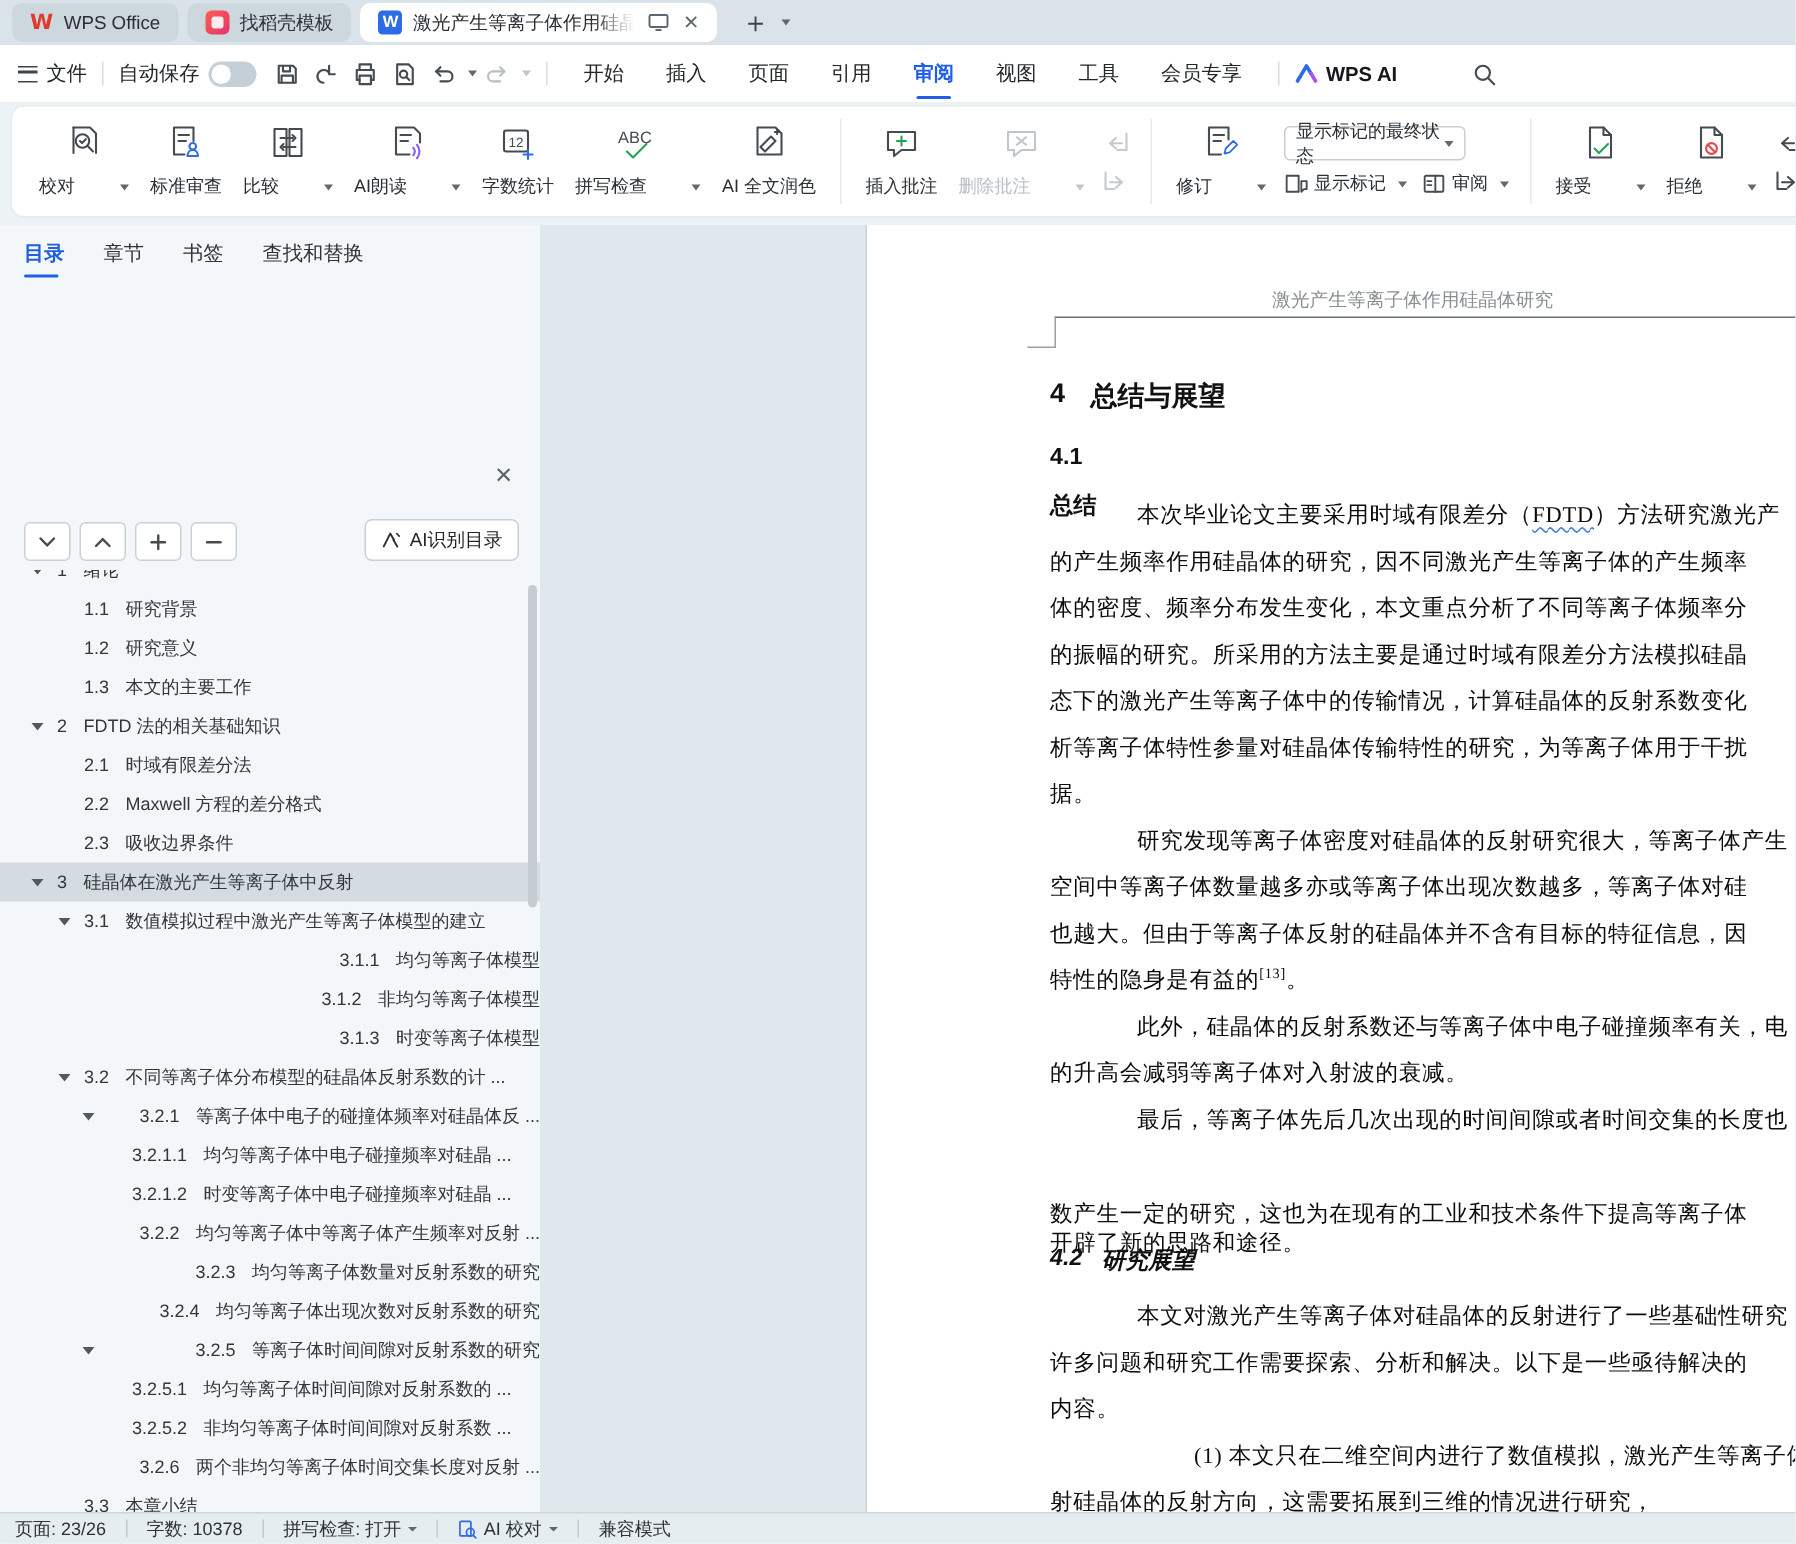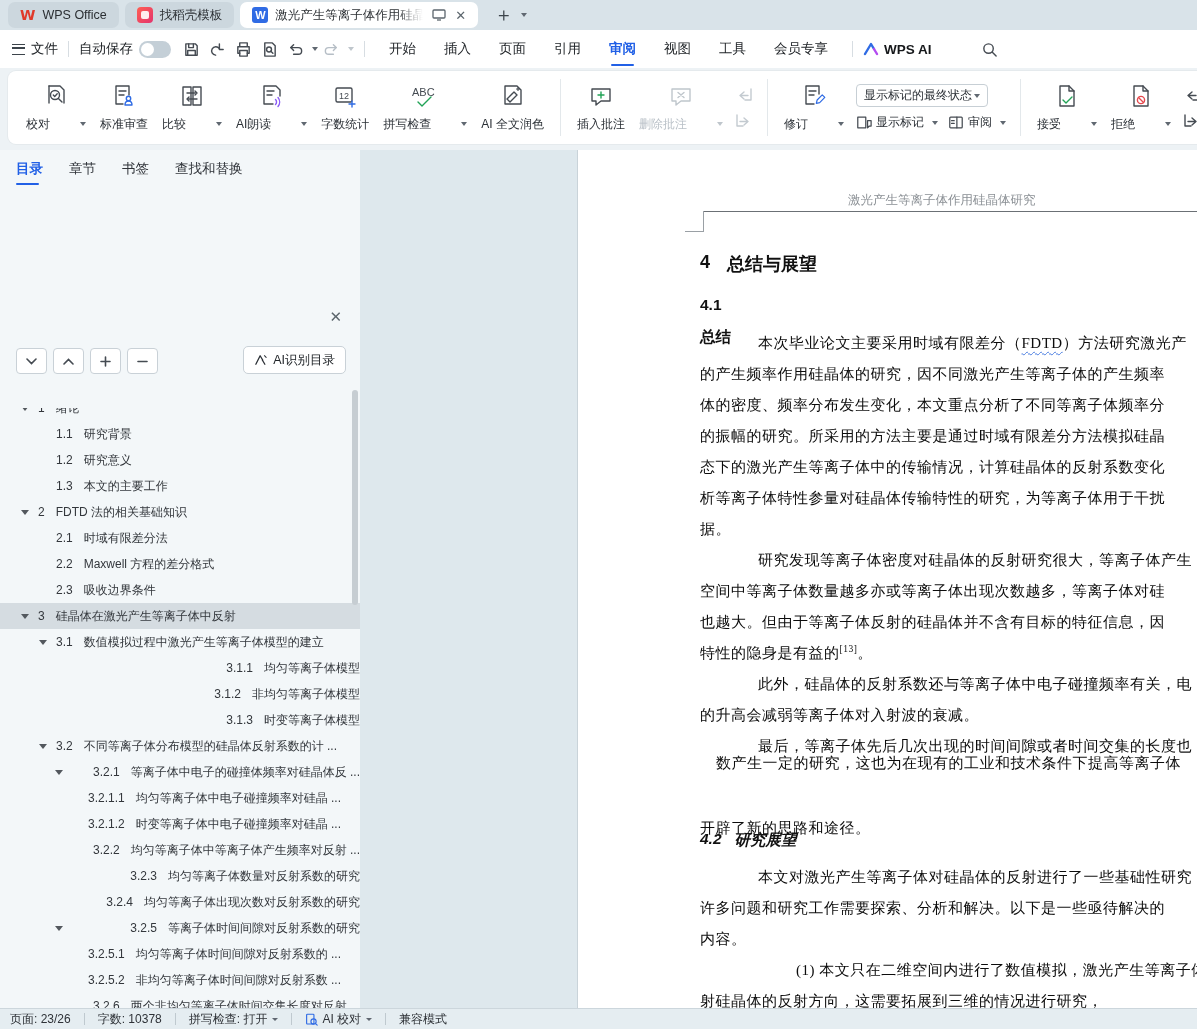--- a/index.html
+++ b/index.html
@@ -42,37 +42,37 @@
   .rbtn.dis .lab{color:#b9c0c7;}
   .ric svg{stroke:#454b52;fill:none;stroke-width:1.4;stroke-linecap:round;stroke-linejoin:round;}
   .rbtn.dis .ric svg{stroke:#bfc6cc;}
   .crt{display:inline-block;width:0;height:0;border-left:3.5px solid transparent;border-right:3.5px solid transparent;border-top:4px solid #606871;margin-left:4px;}
   .dis .crt{border-top-color:#bfc6cc;}
   .minicol{display:flex;flex-direction:column;justify-content:center;gap:8px;padding:0 2px;}
   .miniico{width:22px;height:18px;display:flex;align-items:center;justify-content:center;}
   .miniico svg{stroke:#454b52;fill:none;stroke-width:1.4;stroke-linecap:round;stroke-linejoin:round;}
   .miniico.dis svg{stroke:#c3cad0;}
   .revcol{display:flex;flex-direction:column;justify-content:center;gap:7px;padding:0 4px;}
-  .combo{width:132px;height:23px;border:1px solid #c7cfd5;border-radius:4px;display:flex;align-items:center;justify-content:space-between;padding:0 7px;font-size:12px;color:#2b3036;box-sizing:border-box;}
+  .combo{width:121px;height:23px;border:1px solid #c7cfd5;border-radius:4px;display:flex;align-items:center;justify-content:space-between;padding:0 7px;font-size:12px;color:#2b3036;box-sizing:border-box;}
   .minirow{display:flex;gap:10px;}
   .minibtn{display:flex;align-items:center;gap:4px;font-size:12px;color:#2b3036;}
   .minibtn svg{stroke:#454b52;fill:none;stroke-width:1.4;stroke-linecap:round;stroke-linejoin:round;}
   
   .sidebar{position:absolute;left:0;top:150px;width:360px;height:858px;background:#f3f7f9;overflow:hidden;}
   .stabs{display:flex;align-items:center;height:38px;padding-left:16px;font-size:13.5px;}
   .stab{margin-right:26px;color:#30343a;position:relative;height:38px;display:flex;align-items:center;}
   .stab.active{color:#2160e6;font-weight:bold;}
   .stab.active:after{content:"";position:absolute;left:0;right:4px;bottom:3px;height:2.5px;background:#2160e6;border-radius:2px;}
   .sclose{position:absolute;right:18px;top:158px;font-size:15px;color:#5c666d;}
   .stools{position:absolute;left:16px;top:198px;display:flex;gap:6px;}
   .sq{width:29px;height:24px;background:#fff;border:1px solid #c9d1d7;border-radius:4px;display:flex;align-items:center;justify-content:center;color:#3c444b;font-size:12px;}
   .sq svg{stroke:#454b52;fill:none;stroke-width:1.6;stroke-linecap:round;}
   .aitoc{position:absolute;right:14px;top:196px;height:26px;background:#fff;border:1px solid #c9d1d7;border-radius:5px;display:flex;align-items:center;gap:5px;padding:0 10px;font-size:12.5px;color:#22262a;}
   .aitoc svg{stroke:#2b3036;fill:none;stroke-width:1.5;stroke-linecap:round;stroke-linejoin:round;}
-  #toc-tree{position:absolute;left:0;top:230px;right:0;bottom:0;overflow:hidden;margin-top:28px;}
+  #toc-tree{position:absolute;left:0;top:230px;right:0;bottom:0;overflow:hidden;}
   .trow{position:relative;height:26px;line-height:26px;font-size:12px;color:#33373c;white-space:nowrap;overflow:hidden;}
   .trow.sel{background:#d5dce1;}
   .tnum{margin-right:11px;}
   .tri{position:absolute;top:11px;width:0;height:0;border-left:4px solid transparent;border-right:4px solid transparent;border-top:5px solid #53585e;}
   .lvl1{padding-left:38px;} .lvl1 .tri{left:21px;}
   .lvl2{padding-left:56px;} .lvl2 .tri{left:39px;}
   .lvl3{padding-left:64px;text-align:right;} .lvl3 .tri{left:55px;}
   .lvl4{padding-left:88px;}
   .sscroll{position:absolute;right:2px;top:240px;width:6px;height:215px;border-radius:3px;background:#c6cdd2;}
   
@@ -566,21 +566,21 @@
           <div class="dline" style="top: 308px;"><span>态下的激光产生等离子体中的传输情况，计算硅晶体的反射系数变化</span></div>
           <div class="dline" style="top: 339px;"><span>析等离子体特性参量对硅晶体传输特性的研究，为等离子体用于干扰</span></div>
           <div class="dline" style="top: 370px;"><span>据。</span></div>
           <div class="dline ind1" style="top: 401px;"><span>研究发现等离子体密度对硅晶体的反射研究很大，等离子体产生</span></div>
           <div class="dline" style="top: 432px;"><span>空间中等离子体数量越多亦或等离子体出现次数越多，等离子体对硅</span></div>
           <div class="dline" style="top: 463px;"><span>也越大。但由于等离子体反射的硅晶体并不含有目标的特征信息，因</span></div>
           <div class="dline" style="top: 494px;"><span>特性的隐身是有益的</span><span class="sup">[13]</span><span>。</span></div>
           <div class="dline ind1" style="top: 525px;"><span>此外，硅晶体的反射系数还与等离子体中电子碰撞频率有关，电</span></div>
           <div class="dline" style="top: 556px;"><span>的升高会减弱等离子体对入射波的衰减。</span></div>
           <div class="dline ind1" style="top: 587px;"><span>最后，等离子体先后几次出现的时间间隙或者时间交集的长度也</span></div>
-          <div class="dline" style="top: 604px; margin-left: 16px;"><span>数产生一定的研究，这也为在现有的工业和技术条件下提高等离子体</span></div>
+          <div class="dline" style="top: 650px;"><span>数产生一定的研究，这也为在现有的工业和技术条件下提高等离子体</span></div>
           <div class="dline" style="top: 649px; margin-top: 20px;"><span>开辟了新的思路和途径。</span></div>
           <div class="dh2" style="top: 680px; font-style: italic;">
             <span>4.2</span>
             <span>研究展望</span>
           </div>
           <div class="dline ind1" style="top: 718px;"><span>本文对激光产生等离子体对硅晶体的反射进行了一些基础性研究</span></div>
           <div class="dline" style="top: 749px;"><span>许多问题和研究工作需要探索、分析和解决。以下是一些亟待解决的</span></div>
           <div class="dline" style="top: 780px;"><span>内容。</span></div>
           <div class="dline ind2" style="top: 811px;"><span>(1) 本文只在二维空间内进行了数值模拟，激光产生等离子体进</span></div>
           <div class="dline" style="top: 842px;"><span>射硅晶体的反射方向，这需要拓展到三维的情况进行研究，</span></div>

